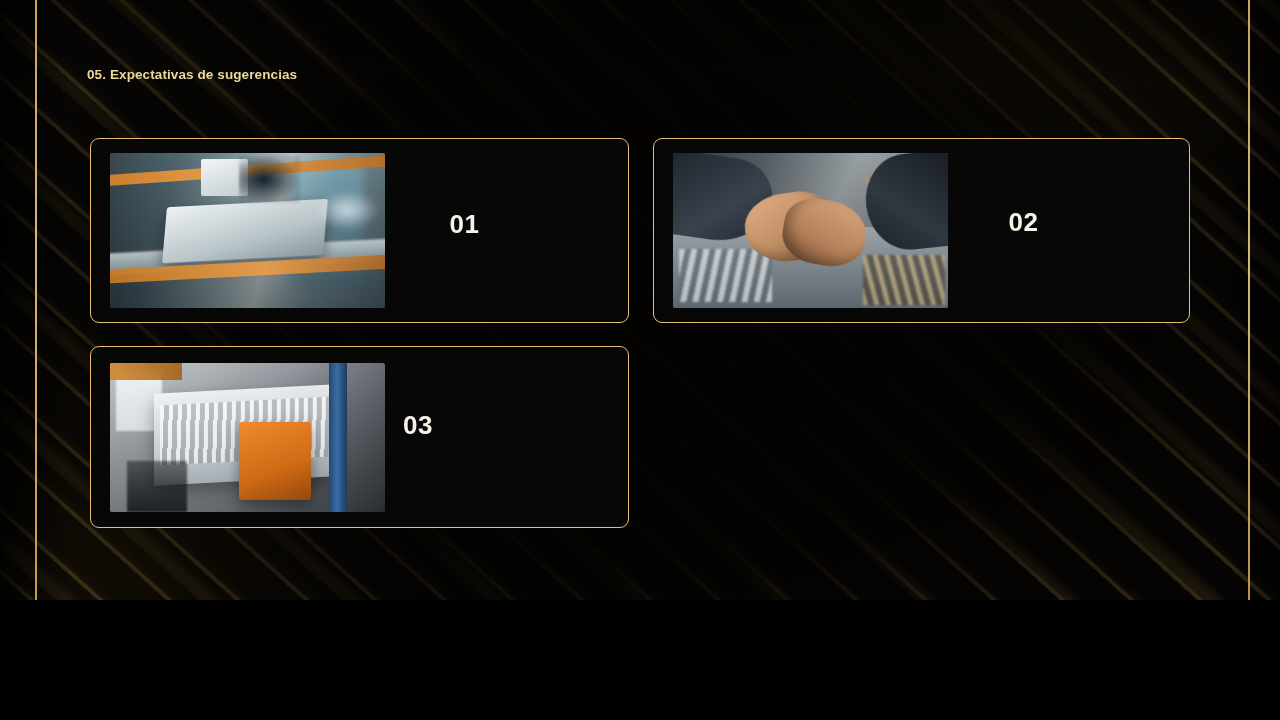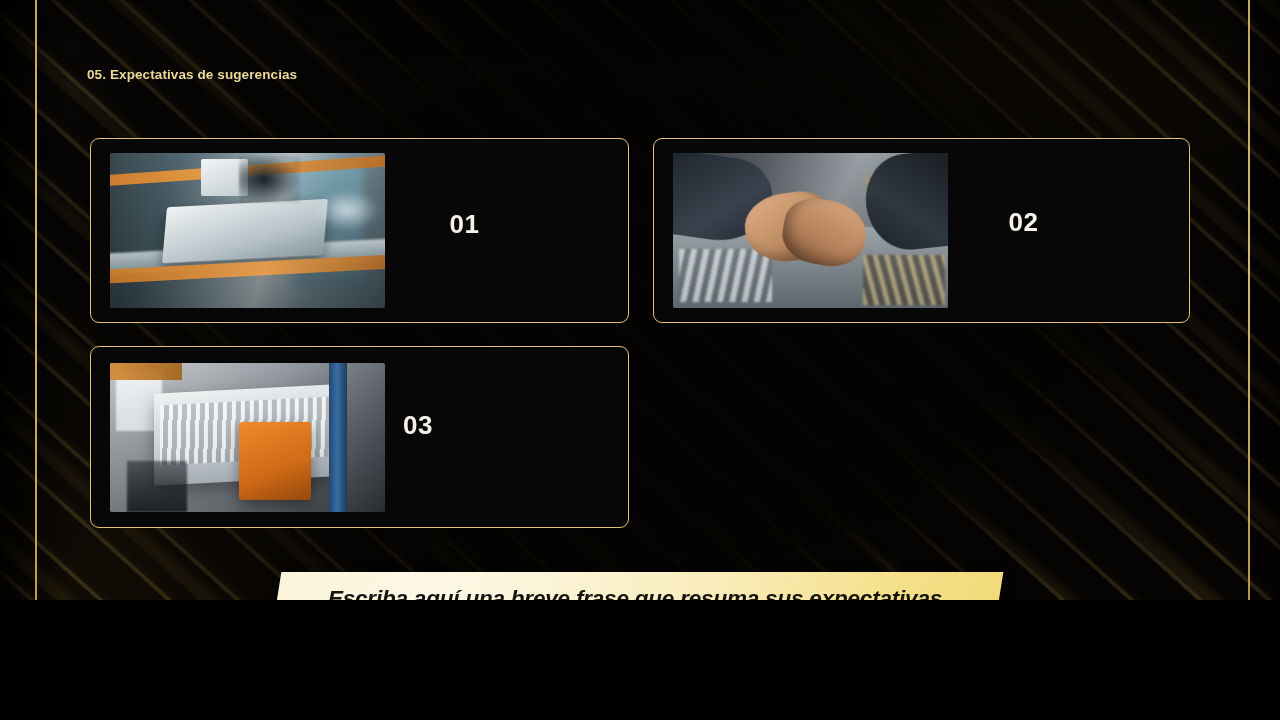--- a/index.html
+++ b/index.html
@@ -465,18 +465,14 @@
       <div class="ph p3-dark"></div>
       <div class="ph p3-orange"></div>
       <div class="ph p3-pillar"></div>
     </div>
     <div class="card-body">
       <div class="card-num">03</div>
     </div>
   </div>
 
 
-  <div class="banner-wrap">
-    <div class="banner-shape"></div>
-    <div class="banner-text">Escriba aquí una breve frase que resuma sus expectativas.</div>
-  </div>
 
 </div>
 
 </body></html>

